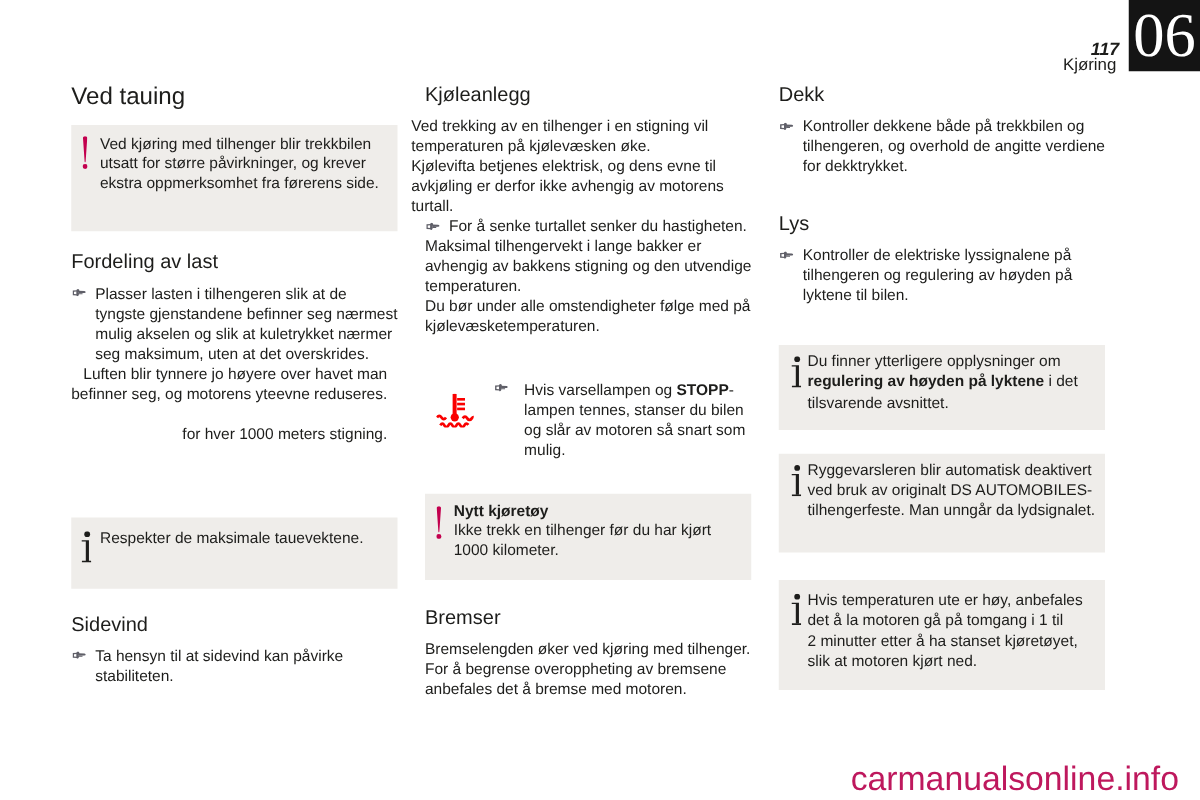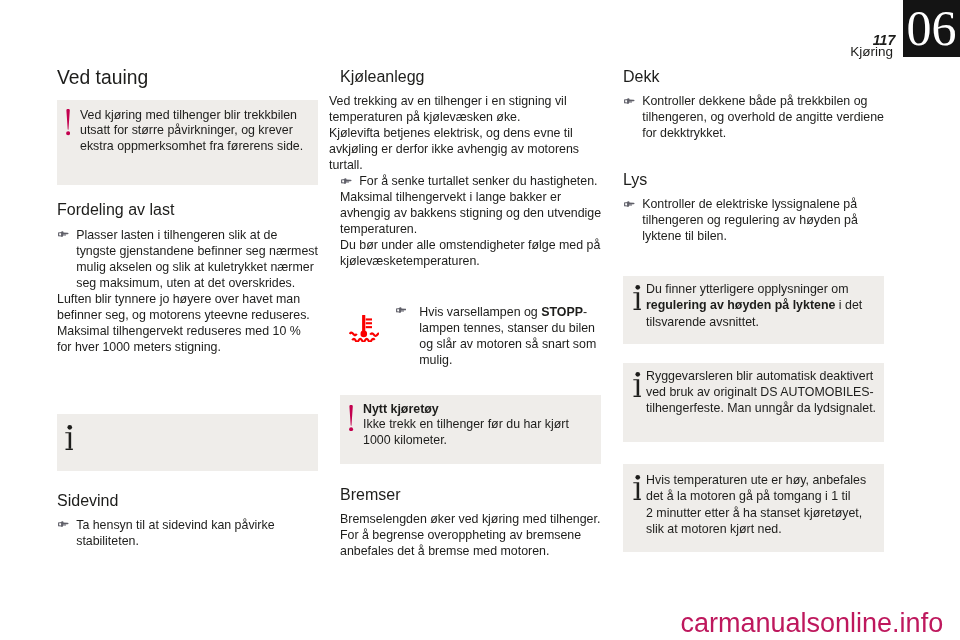--- a/index.html
+++ b/index.html
@@ -44,27 +44,28 @@
 <span class="ico" style="left:58.1px;top:230.8px;"><svg viewBox="0 0 103 64" width="10.6" height="6.5">
         <g fill="#5f5f68">
           <path d="M0 14 L38 11 L38 54 L0 51 Z"></path>
           <path fill="#ffffff" d="M11 23 L32 21 L32 44 L11 42 Z"></path>
           <path d="M33 6 Q43 -1 51 6 L54 18 L51 25 L47 30 L51 39 L48 52 Q41 63 33 57 L31 48 L31 12 Z"></path>
           <path d="M47 15 L94 17 Q103 19 103 25 Q103 31 94 33 L47 35 Z"></path>
           <path d="M47 35 L78 35 L78 44 L49 44 Z"></path>
         </g>
       </svg></span>
 <div class="tx" style="left:76.2px;top:227.3px;line-height:16px;"><span>Plasser lasten i tilhengeren slik at de</span><br><span>tyngste gjenstandene befinner seg nærmest</span><br><span>mulig akselen og slik at kuletrykket nærmer</span><br><span>seg maksimum, uten at det overskrides.</span></div>
-<div class="tx" style="left:57px;top:291.3px;line-height:16px;"><span>Luften blir tynnere jo høyere over havet man</span><br><span>befinner seg, og motorens yteevne reduseres.</span><br><span>Maksimal tilhengervekt reduseres med 10 %</span><br><span>for hver 1000 meters stigning.</span></div>
+<div class="tx" style="left:57px;top:291.3px;line-height:16px;text-align:right;"><span>Luften blir tynnere jo høyere over havet man</span><br><span>befinner seg, og motorens yteevne reduseres.</span><br><br><span>for hver 1000 meters stigning.</span></div>
 <div class="box" style="left:57px;top:414px;width:261px;height:57px;"></div>
 <span class="ico" style="left:65.4px;top:424.6px;"><svg viewBox="0 0 81 248" width="8.4" height="25">
         <circle fill="#1d1d1b" cx="46" cy="23" r="23"></circle>
         <path fill="#1d1d1b" d="M2 72 L60 72 L60 236 L35 236 L35 82 L2 82 Z"></path>
         <path fill="#1d1d1b" d="M4 234 L77 234 L77 248 L4 248 Z"></path>
       </svg></span>
+<div class="tx" style="left:80px;top:423.07px;line-height:15.45px;"><span>Respekter de maksimale tauevektene.</span></div>
 <div class="hd2" style="left:57px;top:493px;">Sidevind</div>
 <span class="ico" style="left:58.1px;top:520.9px;"><svg viewBox="0 0 103 64" width="10.6" height="6.5">
         <g fill="#5f5f68">
           <path d="M0 14 L38 11 L38 54 L0 51 Z"></path>
           <path fill="#ffffff" d="M11 23 L32 21 L32 44 L11 42 Z"></path>
           <path d="M33 6 Q43 -1 51 6 L54 18 L51 25 L47 30 L51 39 L48 52 Q41 63 33 57 L31 48 L31 12 Z"></path>
           <path d="M47 15 L94 17 Q103 19 103 25 Q103 31 94 33 L47 35 Z"></path>
           <path d="M47 35 L78 35 L78 44 L49 44 Z"></path>
         </g>
       </svg></span>

